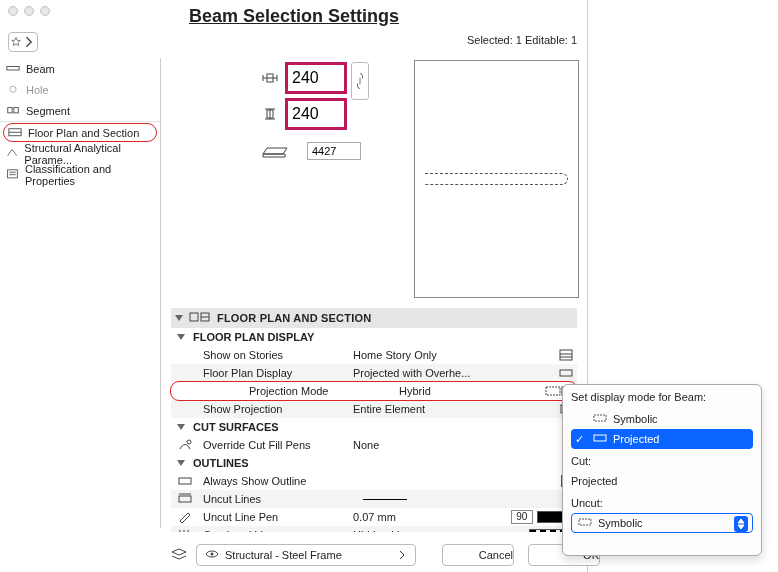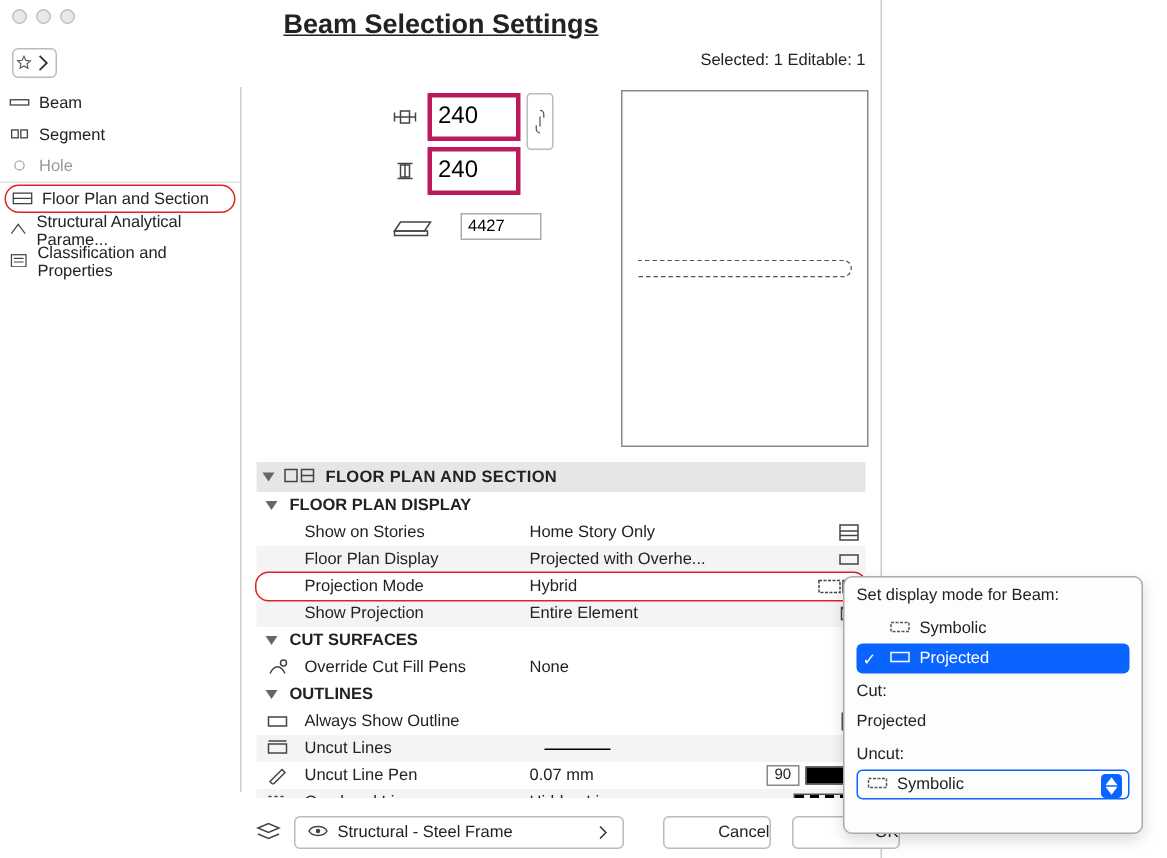--- a/index.html
+++ b/index.html
@@ -51,21 +51,21 @@
   
   .props { position:absolute; top:270px; left:10px; right:10px; }
   .group-row { display:flex; align-items:center; height:18px; font-weight:700; padding-left:22px; position:relative; }
   .group-row .tri { position:absolute; left:6px; top:6px; }
   .prop-row { display:flex; align-items:center; height:18px; }
   .cell-icon { width:28px; display:flex; justify-content:center; }
   .cell-name { width:146px; padding-left:4px; }
   .cell-val  { flex:1; padding-left:8px; white-space:nowrap; overflow:hidden; text-overflow:ellipsis; }
   .cell-ctrl { width:66px; display:flex; align-items:center; justify-content:flex-end; gap:4px; padding-right:4px;}
   .prop-row.alt { background:#f4f4f4; }
-  .prop-row.highlight { outline:1.5px solid #d22; border-radius:8px; }
+  .prop-row.highlight { outline:1.5px solid #d22; border-radius:8px;padding-left:46px; }
   .mini { width:14px; height:12px; display:inline-block; }
   .chip { width:44px; height:12px; border:1px solid #555; background:#000; }
   .chip.lines { background:repeating-linear-gradient(90deg,#000 0 6px,transparent 6px 10px); }
   .chev { width:10px;height:10px; }
   .numbox { width:26px; height:14px; border:1px solid #888; font-size:10px; text-align:center; line-height:12px;}
   .checkbox { width:12px;height:12px;border:1px solid #555; }
 
   
   .footer { position:absolute; bottom:6px; left:170px; display:flex; align-items:center; gap:8px; }
   .layer-sel { width:220px; height:22px; border:1px solid #bbb; border-radius:4px; display:flex; align-items:center; padding:0 8px; gap:6px; }
@@ -119,32 +119,32 @@
     </div>
     <div class="sel-label">Selected: 1 Editable: 1</div>
 
     <div class="sidebar">
       <div class="side-item">
         <span class="side-icon"><svg viewBox="0 0 16 12">
               <rect x="1" y="4" width="14" height="4" fill="none" stroke="#444"></rect>
             </svg></span>
         <span>Beam</span>
       </div>
+      <div class="side-item" style="color:#999">
+        <span class="side-icon"><svg viewBox="0 0 16 12">
+              <circle cx="8" cy="6" r="3.5" fill="none" stroke="#aaa"></circle>
+            </svg></span>
+        <span>Hole</span>
+      </div>
       <div class="side-item">
         <span class="side-icon"><svg viewBox="0 0 16 12">
               <rect x="2" y="3" width="5" height="6" fill="none" stroke="#444"></rect>
               <rect x="9" y="3" width="5" height="6" fill="none" stroke="#444"></rect>
             </svg></span>
         <span>Segment</span>
-      </div>
-      <div class="side-item" style="color:#999">
-        <span class="side-icon"><svg viewBox="0 0 16 12">
-              <circle cx="8" cy="6" r="3.5" fill="none" stroke="#aaa"></circle>
-            </svg></span>
-        <span>Hole</span>
       </div>
       <div class="side-sep"></div>
       <div class="side-item highlight">
         <span class="side-icon"><svg viewBox="0 0 16 12">
               <rect x="1" y="2" width="14" height="8" fill="none" stroke="#444"></rect>
               <line x1="1" y1="6" x2="15" y2="6" stroke="#444"></line>
             </svg></span>
         <span>Floor Plan and Section</span>
       </div>
       <div class="side-item">

